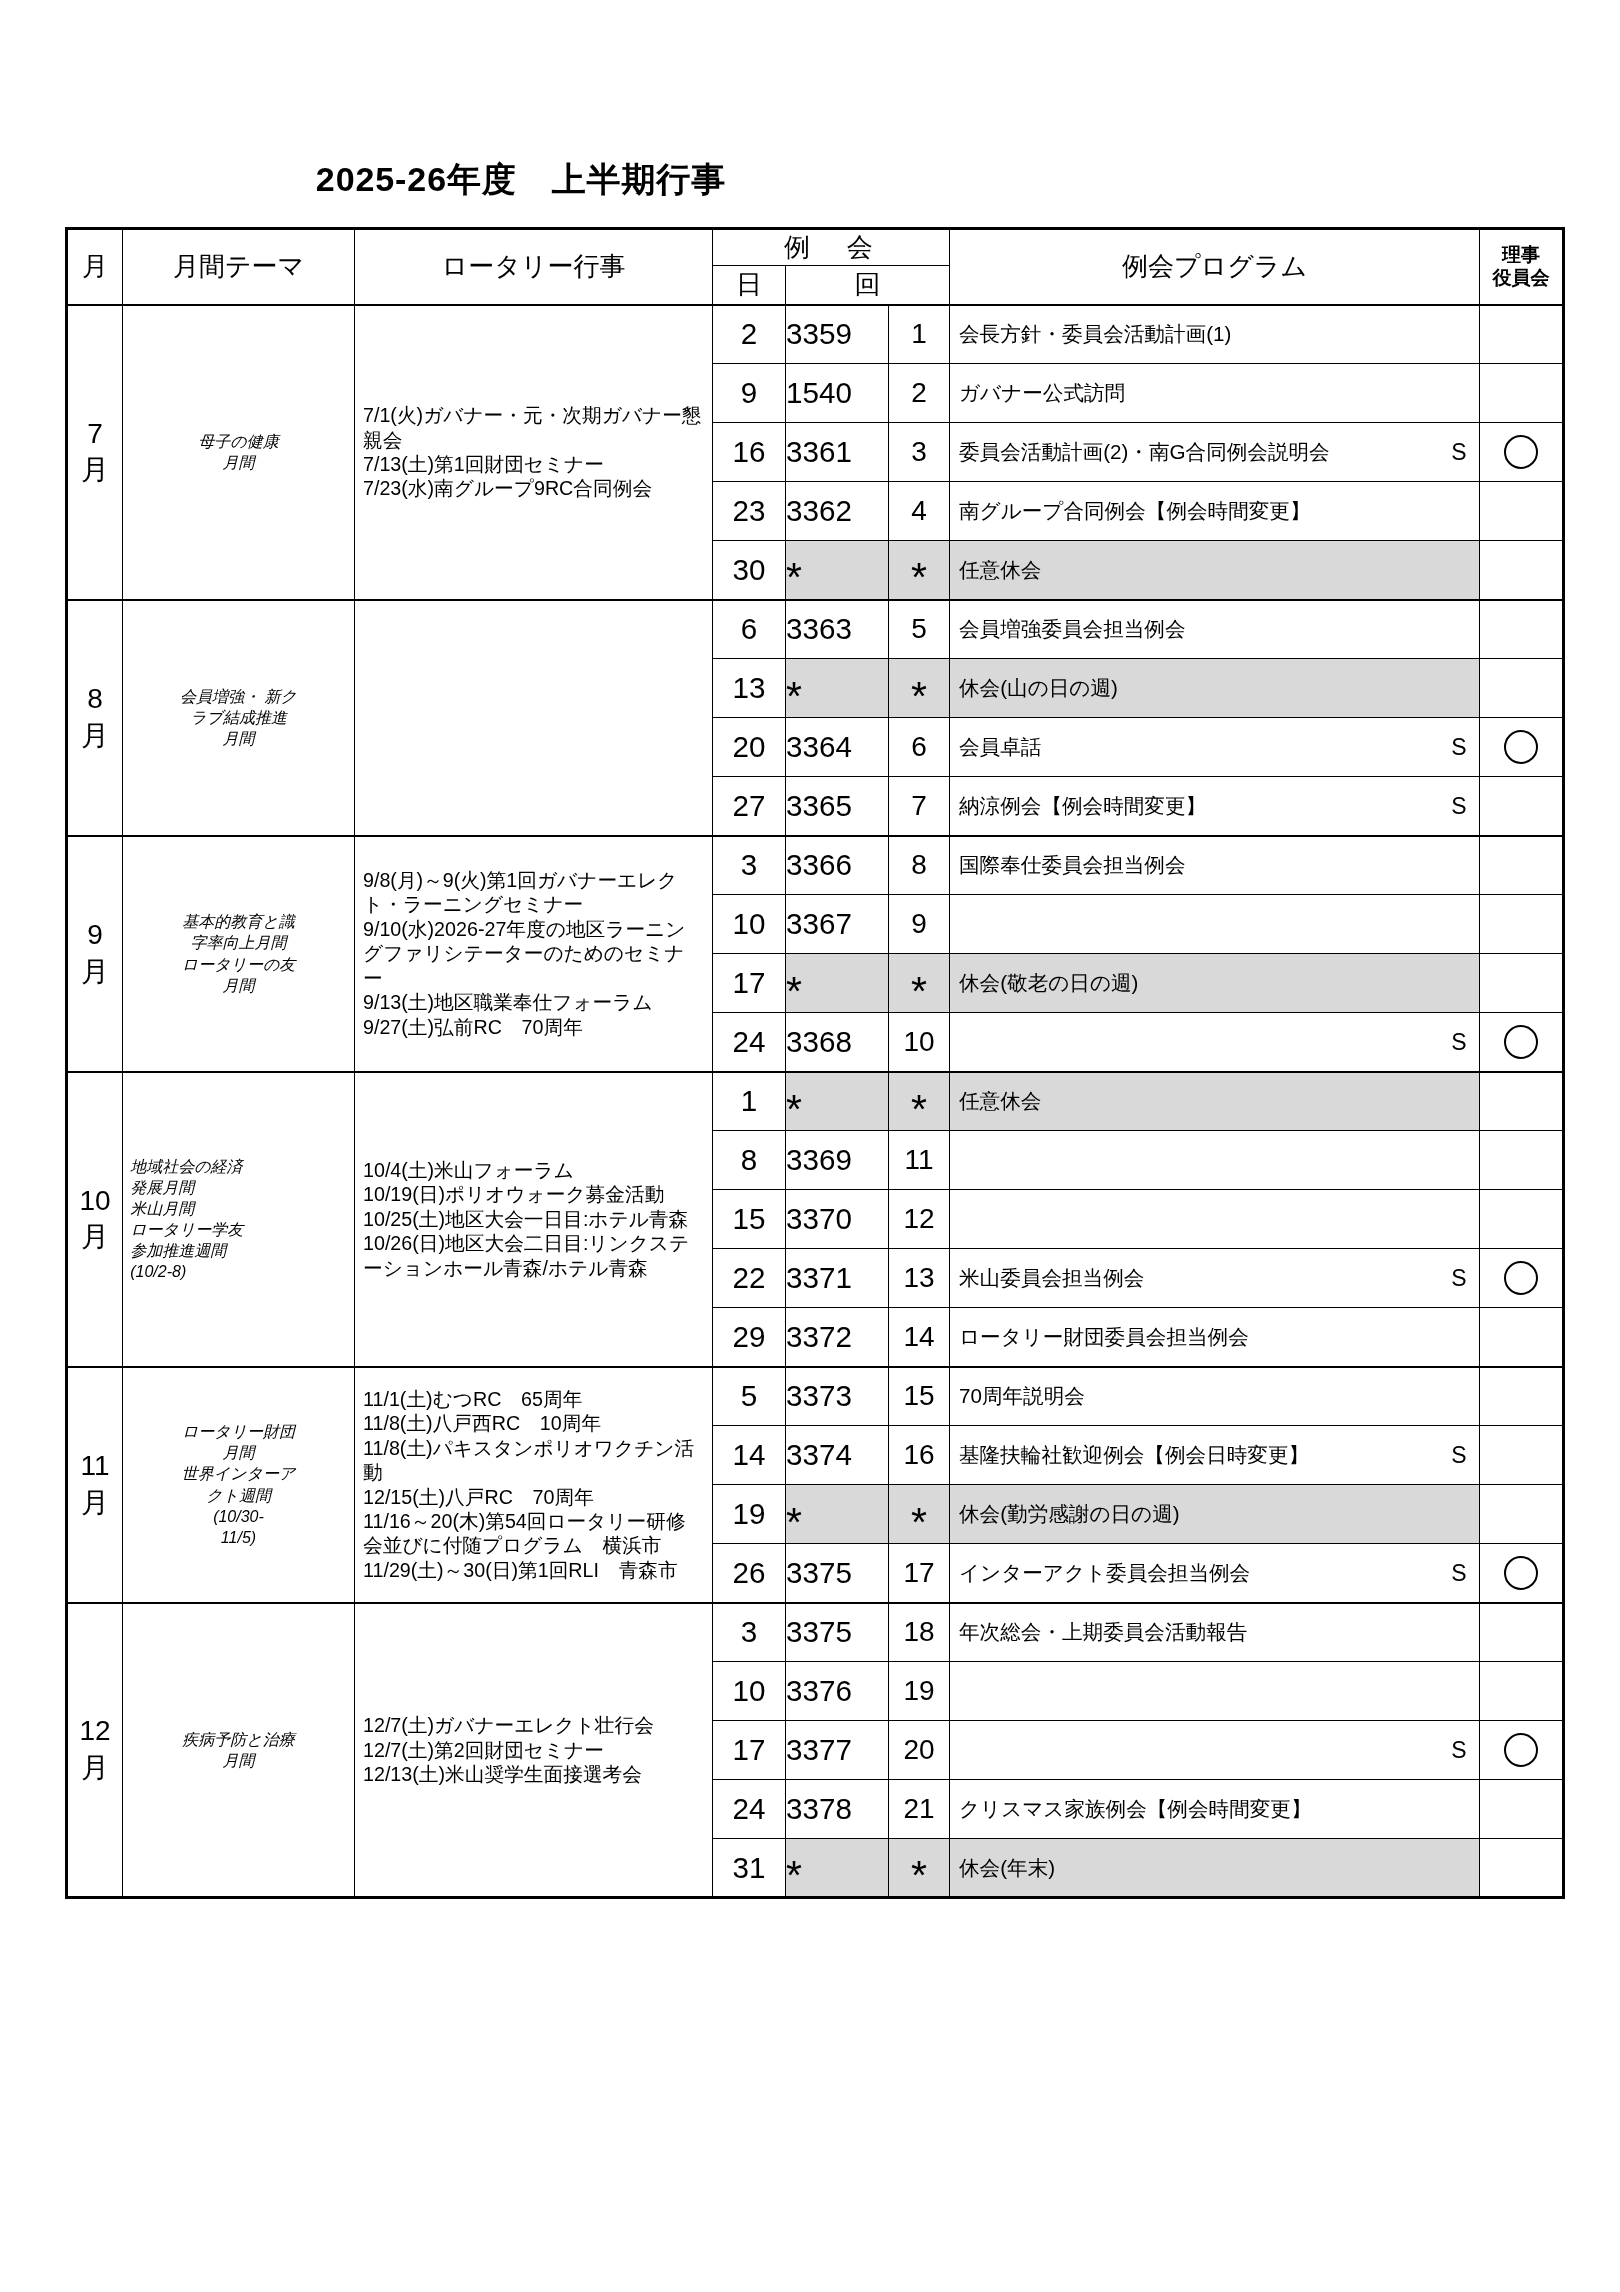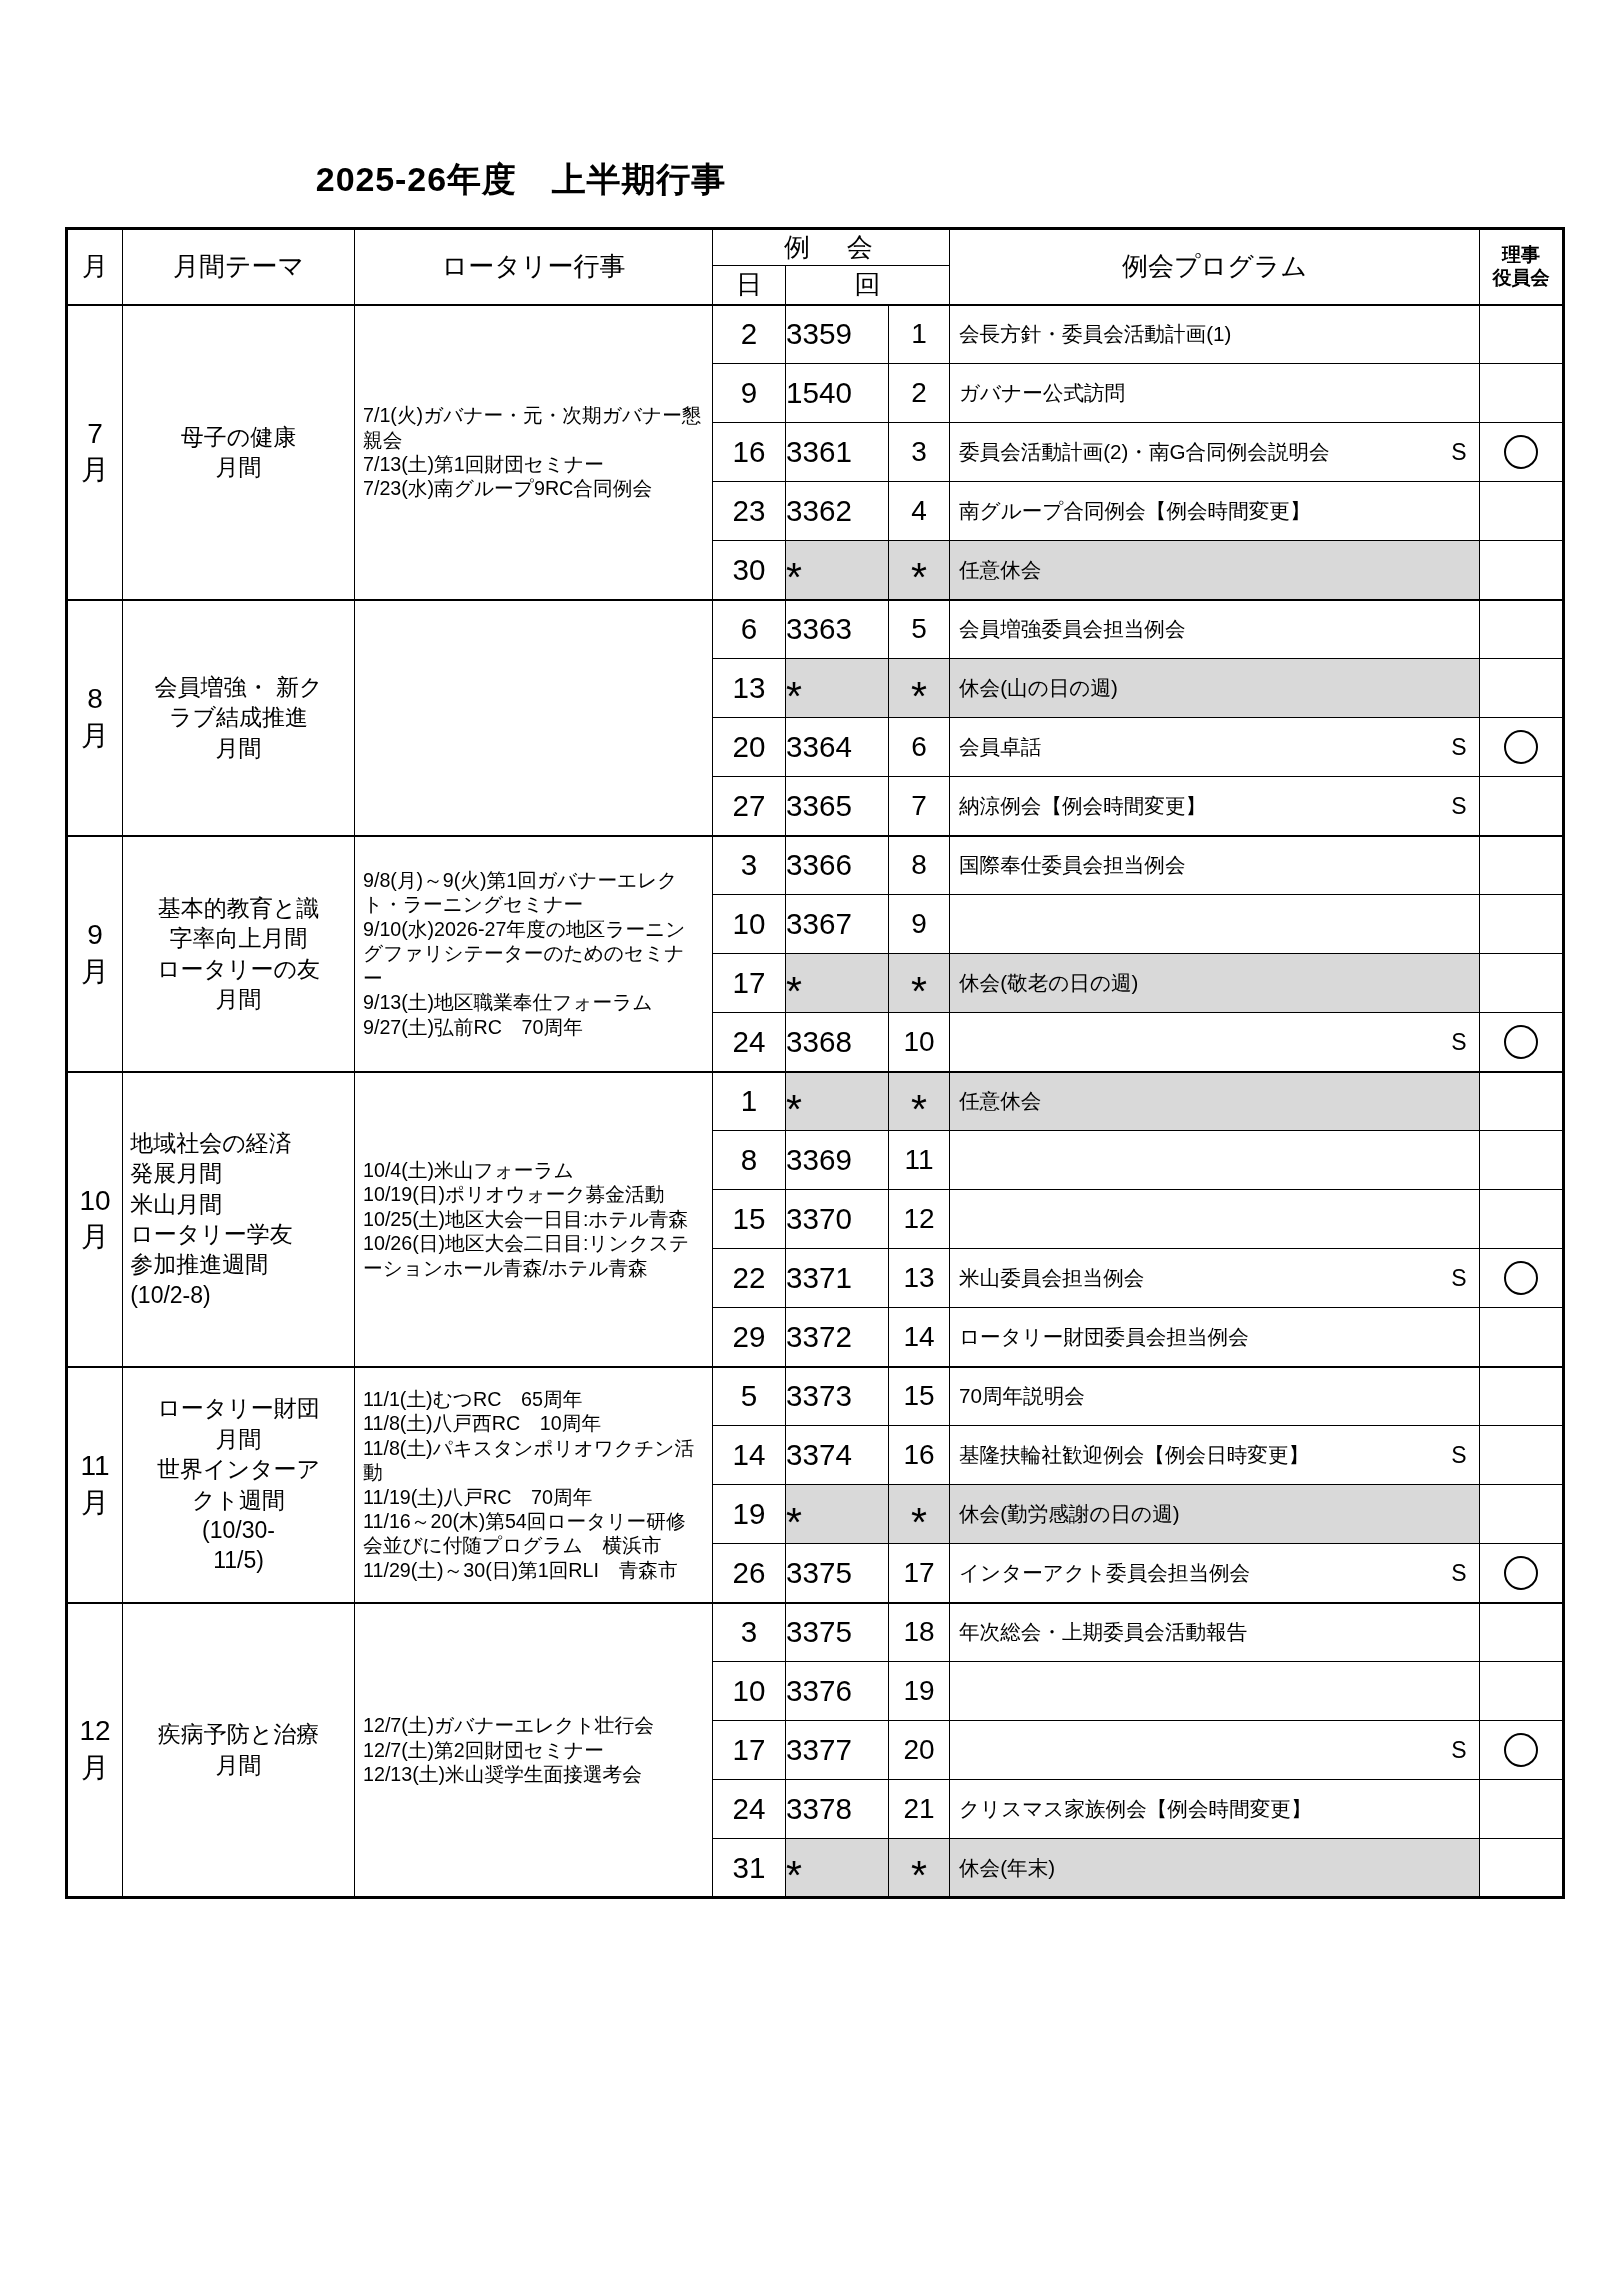--- a/index.html
+++ b/index.html
@@ -22,21 +22,21 @@
   thead tr.sub { height:39px; }
   thead tr.sub th { border-bottom:2.7px solid #000; }
   thead tr.top th.deep { border-bottom:2.7px solid #000; }
   thead th.board-h { font-size:19px; line-height:1.2;font-weight:bold; }
   thead th.meeting-h { letter-spacing:5.4px; }
 
   tbody tr { height:59px; }
   tbody tr.month-start td { border-top:2.7px solid #000; }
 
   td.cell-month { font-size:28px; text-align:center; line-height:1.3; }
-  td.cell-theme { font-size:23px; text-align:center; line-height:1.32; padding:0 7.2px; }
+  td.cell-theme { font-size:16px; text-align:center; line-height:1.32; padding:0 7.2px;font-style:italic; }
   td.cell-theme.align-left { text-align:left; }
   td.cell-events { font-size:19.7px; text-align:left; line-height:1.24; padding:3.6px 9px 3.6px 8px;margin-top:35px; }
   td.cell-day   { font-size:29.6px; text-align:center; }
   td.cell-no    { font-size:29.6px; }
   td.cell-count { font-size:28px; text-align:center; }
   td.cell-program { font-size:20.6px; text-align:left; padding:0 12.5px 0 9px; position:relative; }
   td.cell-board { text-align:center; }
   td.closed { background:#d9d9d9; }
 
   .ast-glyph { font-size:41px; display:inline-block; position:relative; top:8px; }
@@ -277,21 +277,21 @@
           <div>月間</div>
           <div>世界インターア</div>
           <div>クト週間</div>
           <div>(10/30-</div>
           <div>11/5)</div>
         </td>
         <td class="cell-events" rowspan="4">
           <div>11/1(土)むつRC　65周年</div>
           <div>11/8(土)八戸西RC　10周年</div>
           <div>11/8(土)パキスタンポリオワクチン活動</div>
-          <div>11/19(土)八戸RC　70周年</div>
+          <div>12/15(土)八戸RC　70周年</div>
           <div>11/16～20(木)第54回ロータリー研修会並びに付随プログラム　横浜市</div>
           <div>11/29(土)～30(日)第1回RLI　青森市</div>
         </td>
         <td class="cell-day">5</td>
         <td class="cell-no">3373</td>
         <td class="cell-count">15</td>
         <td class="cell-program"><span class="program-text">70周年説明会</span></td>
         <td class="cell-board"></td>
       </tr>
       <tr>

